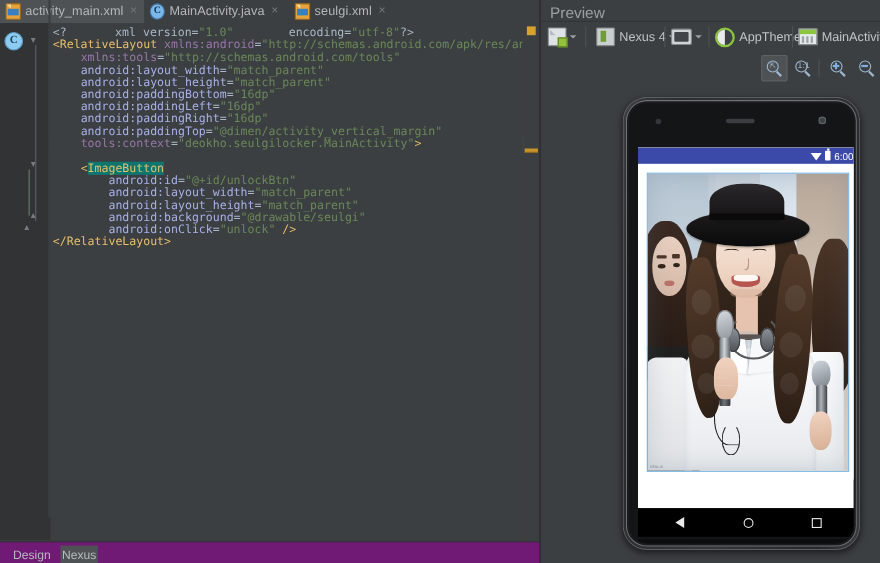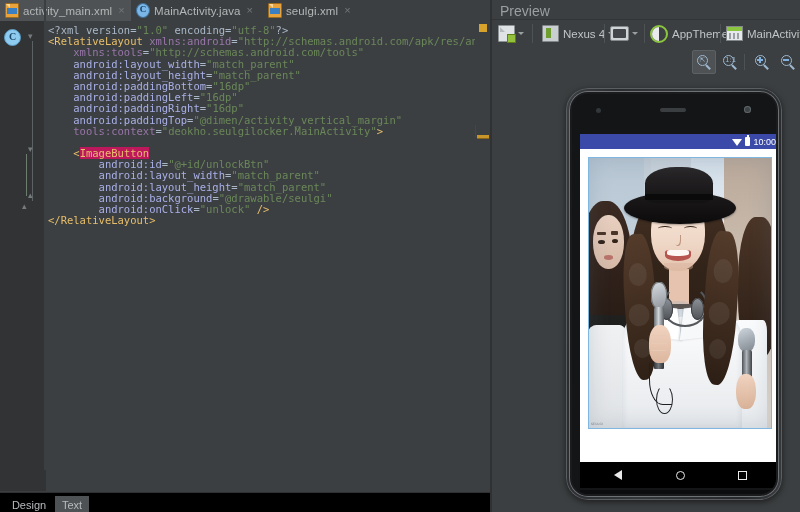--- a/index.html
+++ b/index.html
@@ -43,32 +43,32 @@
   
   #code-area{position:absolute;left:46px;top:21px;width:429px;height:470px;background:#3c3f41;overflow:hidden;}
   #code{position:absolute;left:2px;top:4px;font-family:"DejaVu Sans Mono","Liberation Mono",monospace;
         font-size:10.5px;line-height:11.2px;white-space:pre;color:#a9b7c6;}
   .k-tag{color:#e8bf6a;}
   .k-attr{color:#a9b0e8;}
   .k-ns{color:#9876aa;}
   .k-val{color:#6a8759;}
   .k-punct{color:#a9b7c6;}
   .k-slash{color:#e8bf6a;}
-  .k-decl{color:#a9b7c6;}
-  .sel{background:#be185d;text-align:center;}
+  .k-decl{color:#a9b7c6;margin-left:44px;}
+  .sel{background:#0f766e;text-align:center;}
   #line-hl{position:absolute;left:46px;top:125px;width:444px;height:12px;background:#434749;}
   .codeline{position:relative;height:11.2px;}
 
   
   #marker-col{position:absolute;left:476px;top:21px;width:14px;height:470px;background:#3c3f41;}
   #mk-warn{position:absolute;left:3px;top:3px;width:8px;height:8px;background:#d8a32a;}
   #mk-stripe{position:absolute;left:1px;top:114px;width:12px;height:3px;background:#c8952a;border-bottom:1px solid #8a6417;}
 
   
-  #bottom-tabs{position:absolute;left:0;top:492px;width:490px;height:20px;background:#000000;border-top:1px solid #2f3133;}
+  #bottom-tabs{position:absolute;left:0;top:492px;width:490px;height:20px;background:#701a75;border-top:1px solid #2f3133;}
   .btab{position:absolute;top:3px;height:17px;font-size:11px;color:#b7bbbd;
         display:flex;align-items:center;justify-content:center;}
   #btab-design{left:5px;width:48px;}
   #btab-text{left:55px;width:34px;background:#4e5254;}
 
   
   #split{position:absolute;left:490px;top:0;width:2px;height:512px;background:#2f3133;}
 
   
   #preview-pane{position:absolute;left:492px;top:0;width:308px;height:512px;background:#3c3f41;}
@@ -303,21 +303,21 @@
       <div id="code"><div class="codeline"><span class="k-punct">&lt;?</span><span class="k-decl">xml version=</span><span class="k-val">"1.0"</span><span class="k-decl"> encoding=</span><span class="k-val">"utf-8"</span><span class="k-punct">?&gt;</span></div><div class="codeline"><span class="k-tag">&lt;RelativeLayout</span><span> </span><span class="k-ns">xmlns:android</span><span class="k-punct">=</span><span class="k-val">"http://schemas.android.com/apk/res/android"</span></div><div class="codeline"><span>    </span><span class="k-ns">xmlns:tools</span><span class="k-punct">=</span><span class="k-val">"http://schemas.android.com/tools"</span></div><div class="codeline"><span>    </span><span class="k-attr">android:layout_width</span><span class="k-punct">=</span><span class="k-val">"match_parent"</span></div><div class="codeline"><span>    </span><span class="k-attr">android:layout_height</span><span class="k-punct">=</span><span class="k-val">"match_parent"</span></div><div class="codeline"><span>    </span><span class="k-attr">android:paddingBottom</span><span class="k-punct">=</span><span class="k-val">"16dp"</span></div><div class="codeline"><span>    </span><span class="k-attr">android:paddingLeft</span><span class="k-punct">=</span><span class="k-val">"16dp"</span></div><div class="codeline"><span>    </span><span class="k-attr">android:paddingRight</span><span class="k-punct">=</span><span class="k-val">"16dp"</span></div><div class="codeline"><span>    </span><span class="k-attr">android:paddingTop</span><span class="k-punct">=</span><span class="k-val">"@dimen/activity_vertical_margin"</span></div><div class="codeline"><span>    </span><span class="k-ns">tools:context</span><span class="k-punct">=</span><span class="k-val">"deokho.seulgilocker.MainActivity"</span><span class="k-tag">&gt;</span></div><div class="codeline">&nbsp;</div><div class="codeline"><span>    </span><span class="k-tag">&lt;</span><span class="k-tag sel">ImageButton</span></div><div class="codeline"><span>        </span><span class="k-attr">android:id</span><span class="k-punct">=</span><span class="k-val">"@+id/unlockBtn"</span></div><div class="codeline"><span>        </span><span class="k-attr">android:layout_width</span><span class="k-punct">=</span><span class="k-val">"match_parent"</span></div><div class="codeline"><span>        </span><span class="k-attr">android:layout_height</span><span class="k-punct">=</span><span class="k-val">"match_parent"</span></div><div class="codeline"><span>        </span><span class="k-attr">android:background</span><span class="k-punct">=</span><span class="k-val">"@drawable/seulgi"</span></div><div class="codeline"><span>        </span><span class="k-attr">android:onClick</span><span class="k-punct">=</span><span class="k-val">"unlock"</span><span> </span><span class="k-slash">/&gt;</span></div><div class="codeline"><span class="k-tag">&lt;/RelativeLayout&gt;</span></div></div>
     </div>
 
     <div id="marker-col">
       <div id="mk-warn"></div>
       <div id="mk-stripe"></div>
     </div>
 
     <div id="bottom-tabs">
       <div class="btab" id="btab-design">Design</div>
-      <div class="btab" id="btab-text">Text</div>
+      <div class="btab" id="btab-text">Nexus</div>
     </div>
   </div>
 
   <div id="split"></div>
 
   <div id="preview-pane">
     <div id="pv-title">Preview</div>
     <div id="pv-titlebar-line"></div>
 
     <div id="pv-toolbar">
@@ -389,21 +389,21 @@
       <div id="sensor"></div>
       <div id="earpiece"></div>
       <div id="cam"></div>
 
       <div id="screen">
 
         <div id="statusbar">
           <div id="sb-right">
             <span class="wifi-ic"></span>
             <span class="batt-ic"></span>
-            <span id="sb-time">10:00</span>
+            <span id="sb-time">6:00</span>
           </div>
         </div>
 
 
         <div id="content">
           <div id="photo">
             <div class="p-bg"></div>
             <div class="p-wallL"></div>
             <div class="p-wallR"></div>
             <div class="p-panel"></div>

